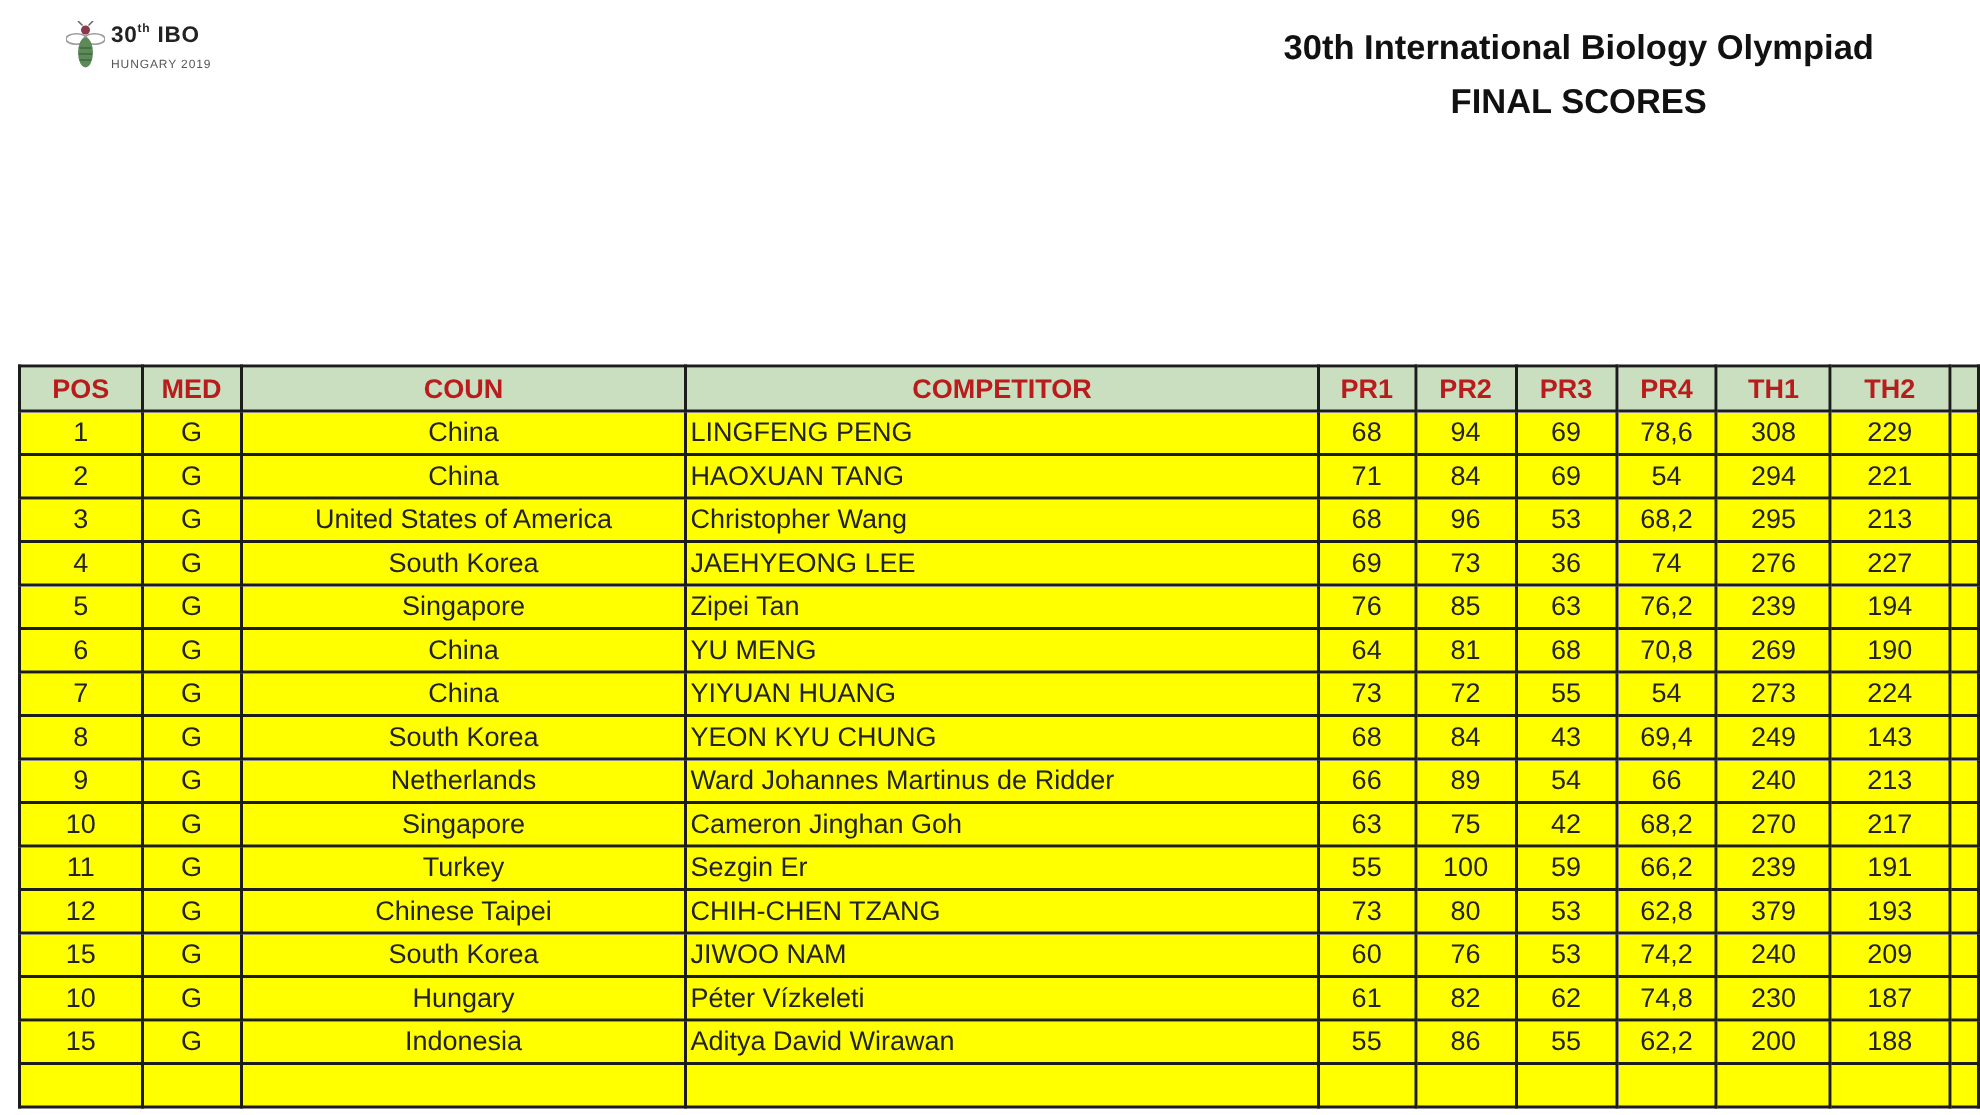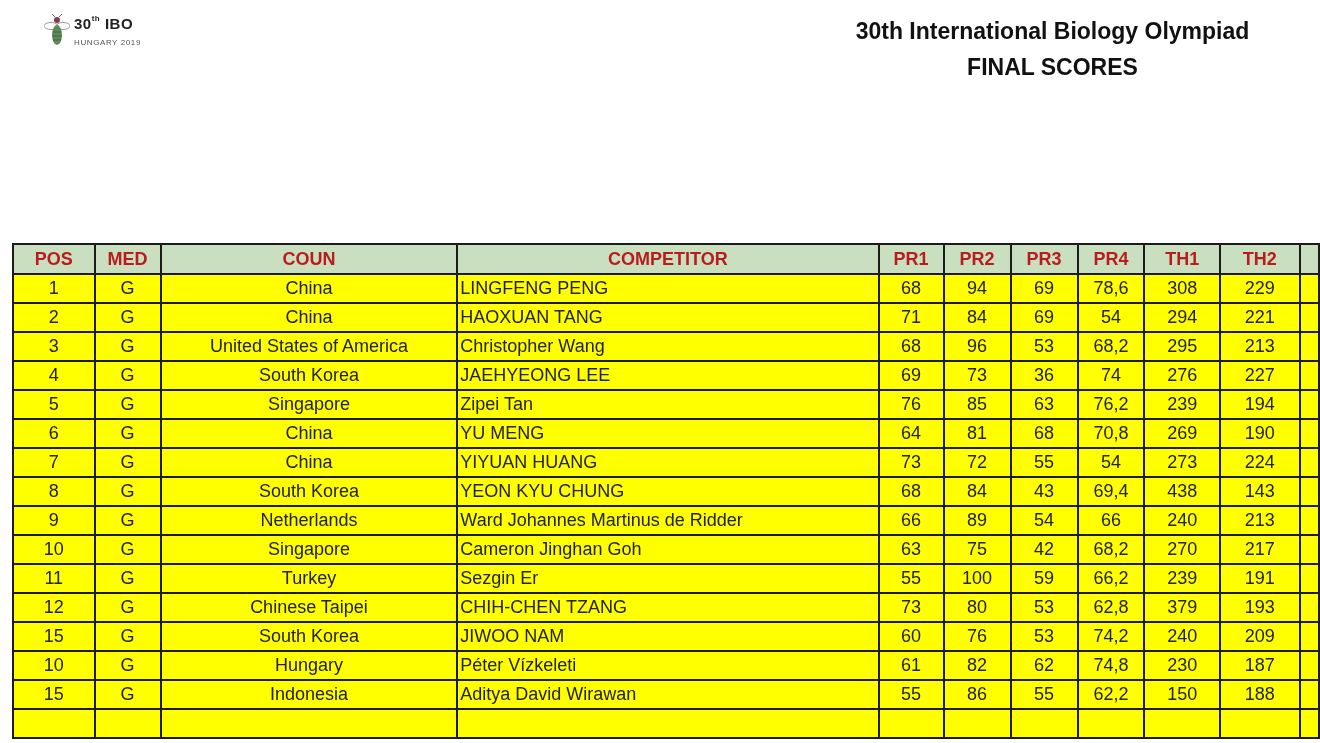--- a/index.html
+++ b/index.html
@@ -256,21 +256,21 @@
         </tr>
         <tr>
           <td>8</td>
           <td>G</td>
           <td>South Korea</td>
           <td class="name">YEON KYU  CHUNG</td>
           <td>68</td>
           <td>84</td>
           <td>43</td>
           <td>69,4</td>
-          <td>438</td>
+          <td>249</td>
           <td>143</td>
           <td></td>
         </tr>
         <tr>
           <td>9</td>
           <td>G</td>
           <td>Netherlands</td>
           <td class="name">Ward Johannes Martinus de Ridder</td>
           <td>66</td>
           <td>89</td>
@@ -347,21 +347,21 @@
         </tr>
         <tr>
           <td>15</td>
           <td>G</td>
           <td>Indonesia</td>
           <td class="name">Aditya David Wirawan</td>
           <td>55</td>
           <td>86</td>
           <td>55</td>
           <td>62,2</td>
-          <td>150</td>
+          <td>200</td>
           <td>188</td>
           <td></td>
         </tr>
         <tr>
           <td></td>
           <td></td>
           <td></td>
           <td></td>
           <td></td>
           <td></td>

